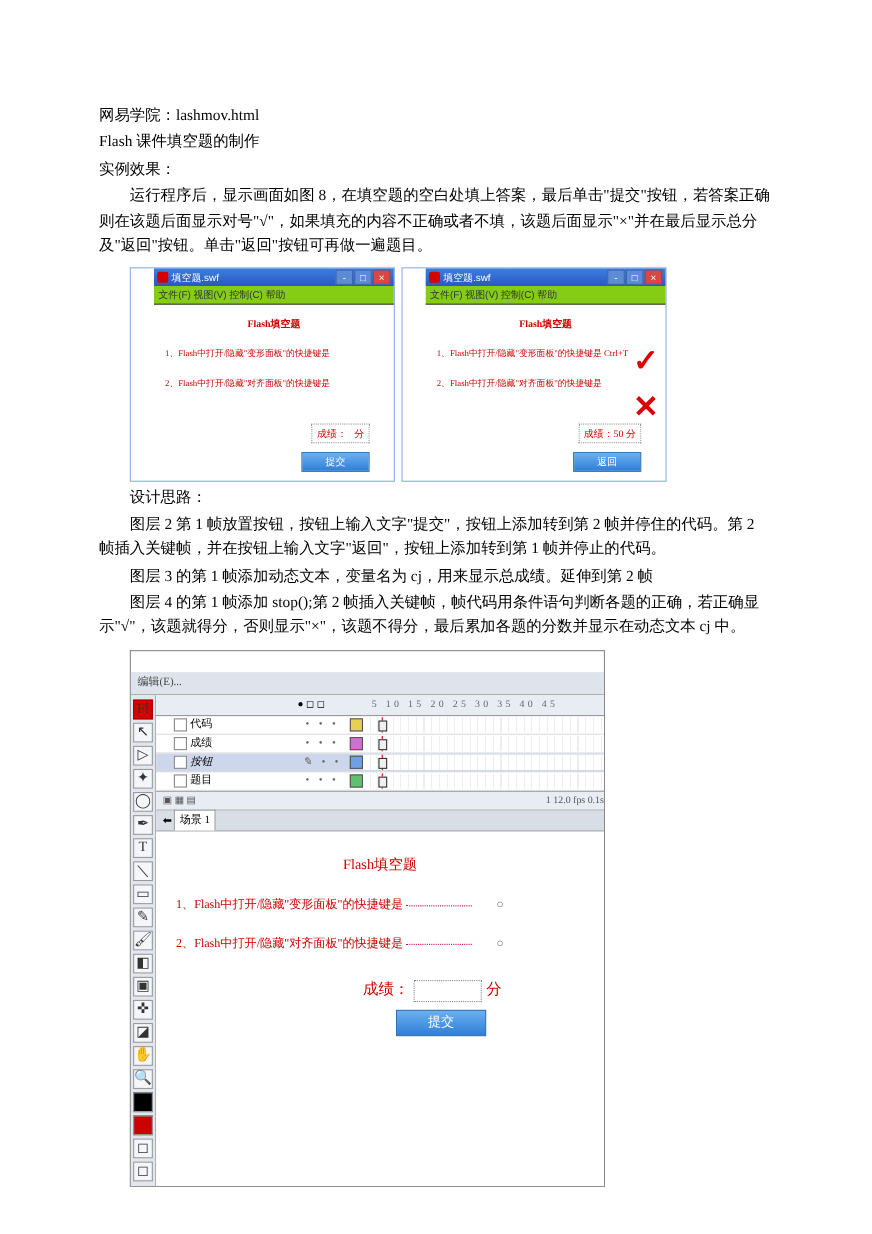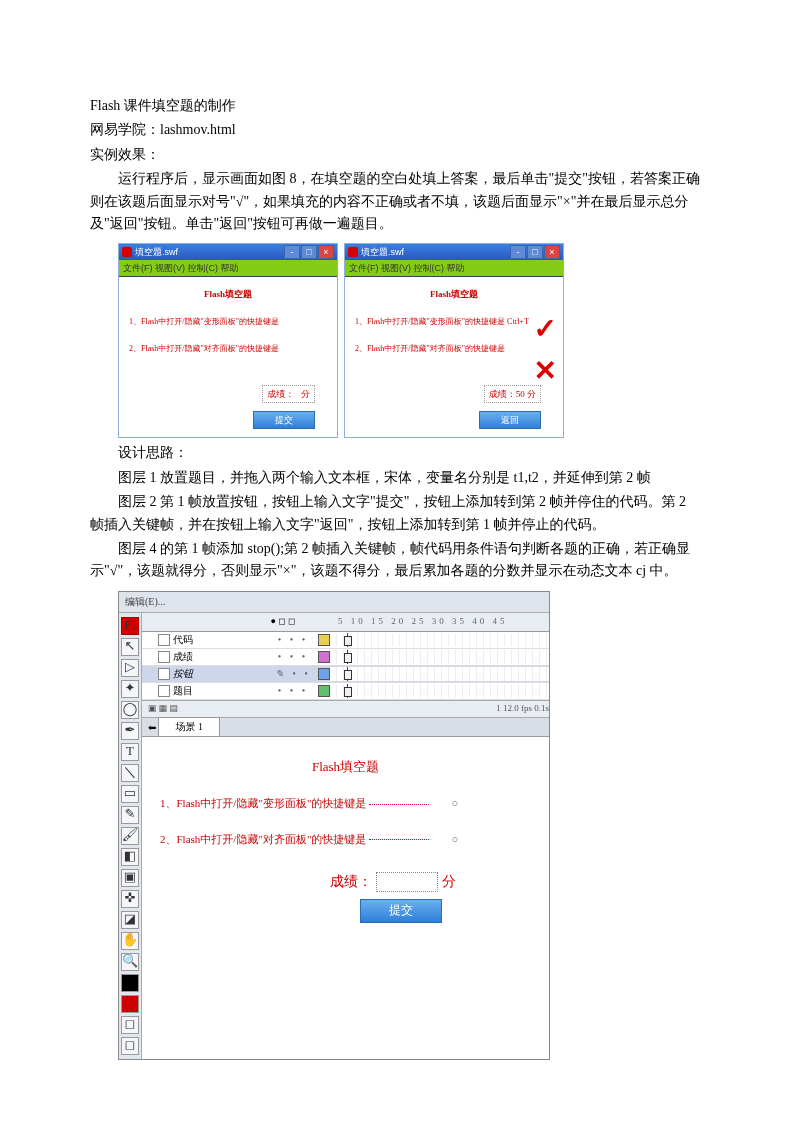--- a/index.html
+++ b/index.html
@@ -24,20 +24,21 @@
   .figures-row {
     display: flex;
     gap: 6px;
     margin: 8px 0 4px 28px;
   }
   .swf-window {
     width: 218px;
     border: 1px solid #8ab0e0;
     background: #fff;
     font-size: 9px;
+    padding-left: 21px;
   }
   .swf-title {
     height: 16px;
     background: linear-gradient(#3b7fe0, #2a58c0);
     color: #fff;
     display: flex;
     align-items: center;
     justify-content: space-between;
     padding: 0 3px;
     font-family: Arial, sans-serif;
@@ -50,58 +51,58 @@
   .swf-menu { height:14px;background:#84cc16;border-bottom:1px solid #404040;padding:1px 4px;color:#333;font-family:Liberation Sans, sans-serif;}
   .swf-body { height:148px; padding:6px 10px; position:relative;}
   .swf-heading { text-align:center; color:#c00;font-size:9px;font-weight:bold;margin-top:4px;}
   .swf-q { color:#c00;font-size:8px;margin-top:14px;}
   .swf-score-row { position:absolute; right:22px; bottom:34px; color:#c00; font-size:9px; border:1px dotted #999; padding:1px 4px;}
   .swf-submit { position:absolute; right:22px; bottom:8px; width:60px; height:16px; background:linear-gradient(#6ab0f0,#2f7fd8);border:1px solid #2a6db0;color:#fff;display:flex;align-items:center;justify-content:center;font-size:9px;}
   .check-mark{position:absolute;right:6px;top:38px;color:#d00;font-size:28px;font-weight:bold;line-height:1;}
   .cross-mark{position:absolute;right:6px;top:80px;color:#d00;font-size:28px;font-weight:bold;line-height:1;}
   
   .editor-fig { margin:8px 0 0 28px; width:430px; border:1px solid #888; font-family:"SimSun";}
-  .ed-menu { height:16px; background:#dfe4ec; border-bottom:1px solid #aaa; font-size:10px; padding:2px 6px; color:#444;}
+  .ed-menu { height:16px; background:#dfe4ec; border-bottom:1px solid #aaa; font-size:10px; padding:2px 6px; color:#444;margin-top:19px;}
   .ed-body { display:flex; }
   .toolcol { width:22px; background:#e2e6ee; border-right:1px solid #aaa; display:flex; flex-direction:column; align-items:center; padding:4px 0; gap:3px;}
   .tool { width:16px;height:16px;border:1px solid #999;background:#f4f6fa;display:flex;align-items:center;justify-content:center;font-size:13px;color:#333;}
   .tool.red{background:#d60000;border-color:#a00;}
   .ed-main { flex:1; background:#fff; }
   .timeline-head { display:flex;align-items:center;background:#e8ecf3;border-bottom:1px solid #999;font-size:9px;height:18px;}
   .timeline-head .lbl{width:110px;padding-left:6px;}
   .timeline-head .nums{flex:1;color:#666;letter-spacing:3px;padding-left:30px;}
   .layer-row { display:flex;align-items:center;height:16px;border-bottom:1px solid #ddd;font-size:10px;}
   .layer-row.sel{background:#cdd6ea;font-style:italic;}
   .layer-name{width:110px;display:flex;align-items:center;gap:3px;padding-left:16px;}
   .lyr-icon{width:10px;height:10px;background:#fff;border:1px solid #888;display:inline-block;}
   .dots{width:50px;color:#666;text-align:center;letter-spacing:3px;}
   .color-sq{width:10px;height:10px;display:inline-block;border:1px solid #555;}
   .frames{flex:1;height:14px;position:relative;background:repeating-linear-gradient(90deg,#fff,#fff 6px,#eee 6px,#eee 7px);}
   .playhead{position:absolute;left:17px;top:0;width:1px;height:100%;background:#d00;}
   .keyf{position:absolute;top:3px;width:6px;height:8px;background:#f0f0f0;border:1px solid #333;}
   .layer-ctrl{height:16px;border-top:1px solid #aaa;border-bottom:1px solid #aaa;background:#e8ecf3;font-size:9px;display:flex;align-items:center;gap:6px;padding-left:6px;color:#555;}
   .tabbar{height:18px;background:#d8dde6;border-bottom:1px solid #999;display:flex;align-items:flex-end;font-size:10px;padding-left:6px;gap:2px;}
-  .tab{background:#fff;border:1px solid #999;border-bottom:none;padding:1px 16px;}
+  .tab{background:#fff;border:1px solid #999;border-bottom:none;padding:1px 4px;}
   .stage{padding:14px 18px 14px 18px;background:#fff;}
   .stage-h{text-align:center;color:#c00;font-size:13px;margin:6px 0 16px;}
   .stage-q{color:#c00;font-size:11px;margin:18px 0;display:flex;align-items:center;}
   .stage-q .blank{display:inline-block;width:60px;border-bottom:1px dotted #c06;margin-left:3px;}
   .stage-q .handle{margin-left:22px;color:#666;}
   .score-box{ margin:22px 0 6px 170px; display:flex; align-items:center; gap:4px;}
   .score-lbl{color:#c00;font-size:14px;}
   .score-blank{display:inline-block;width:60px;height:18px;border:1px dotted #888;}
   .fen{color:#c00;font-size:14px;}
   .submit-btn-big{margin:6px 0 10px 200px;width:80px;height:22px;background:linear-gradient(#6ab0f0,#2f7fd8);border:1px solid #2a6db0;display:flex;align-items:center;justify-content:center;color:#fff;font-size:12px;}
 </style>
 </head>
 <body>
 
 <div class="page">
+  <p class="para">网易学院：lashmov.html</p>
   <p class="para">Flash 课件填空题的制作</p>
-  <p class="para">网易学院：lashmov.html</p>
   <p class="para">实例效果：</p>
   <p class="para indent">运行程序后，显示画面如图 8，在填空题的空白处填上答案，最后单击"提交"按钮，若答案正确则在该题后面显示对号"√"，如果填充的内容不正确或者不填，该题后面显示"×"并在最后显示总分及"返回"按钮。单击"返回"按钮可再做一遍题目。</p>
 
   <div class="figures-row">
 
     <div class="swf-window">
       <div class="swf-title">
         <span class="swf-title-left">
             <span class="swf-icon-fl"></span>
             <span>填空题.swf</span>
@@ -141,22 +142,22 @@
         <div class="swf-q">2、Flash中打开/隐藏"对齐面板"的快捷键是</div>
         <span class="check-mark">✓</span>
         <span class="cross-mark">✕</span>
         <div class="swf-score-row">成绩：50  分</div>
         <div class="swf-submit">返回</div>
       </div>
     </div>
   </div>
 
   <p class="para indent">设计思路：</p>
-  <p class="para indent">图层 1 放置题目，并拖入两个输入文本框，宋体，变量名分别是 t1,t2，并延伸到第 2 帧</p>
   <p class="para indent">图层 2 第 1 帧放置按钮，按钮上输入文字"提交"，按钮上添加转到第 2 帧并停住的代码。第 2 帧插入关键帧，并在按钮上输入文字"返回"，按钮上添加转到第 1 帧并停止的代码。</p>
+  <p class="para indent">图层 3 的第 1 帧添加动态文本，变量名为 cj，用来显示总成绩。延伸到第 2 帧</p>
   <p class="para indent">图层 4 的第 1 帧添加 stop();第 2 帧插入关键帧，帧代码用条件语句判断各题的正确，若正确显示"√"，该题就得分，否则显示"×"，该题不得分，最后累加各题的分数并显示在动态文本 cj 中。</p>
 
   <div class="editor-fig">
     <div class="ed-menu">编辑(E)...</div>
     <div class="ed-body">
       <div class="toolcol">
         <div class="tool red">Fl</div>
         <div class="tool">↖</div>
         <div class="tool">▷</div>
         <div class="tool">✦</div>

